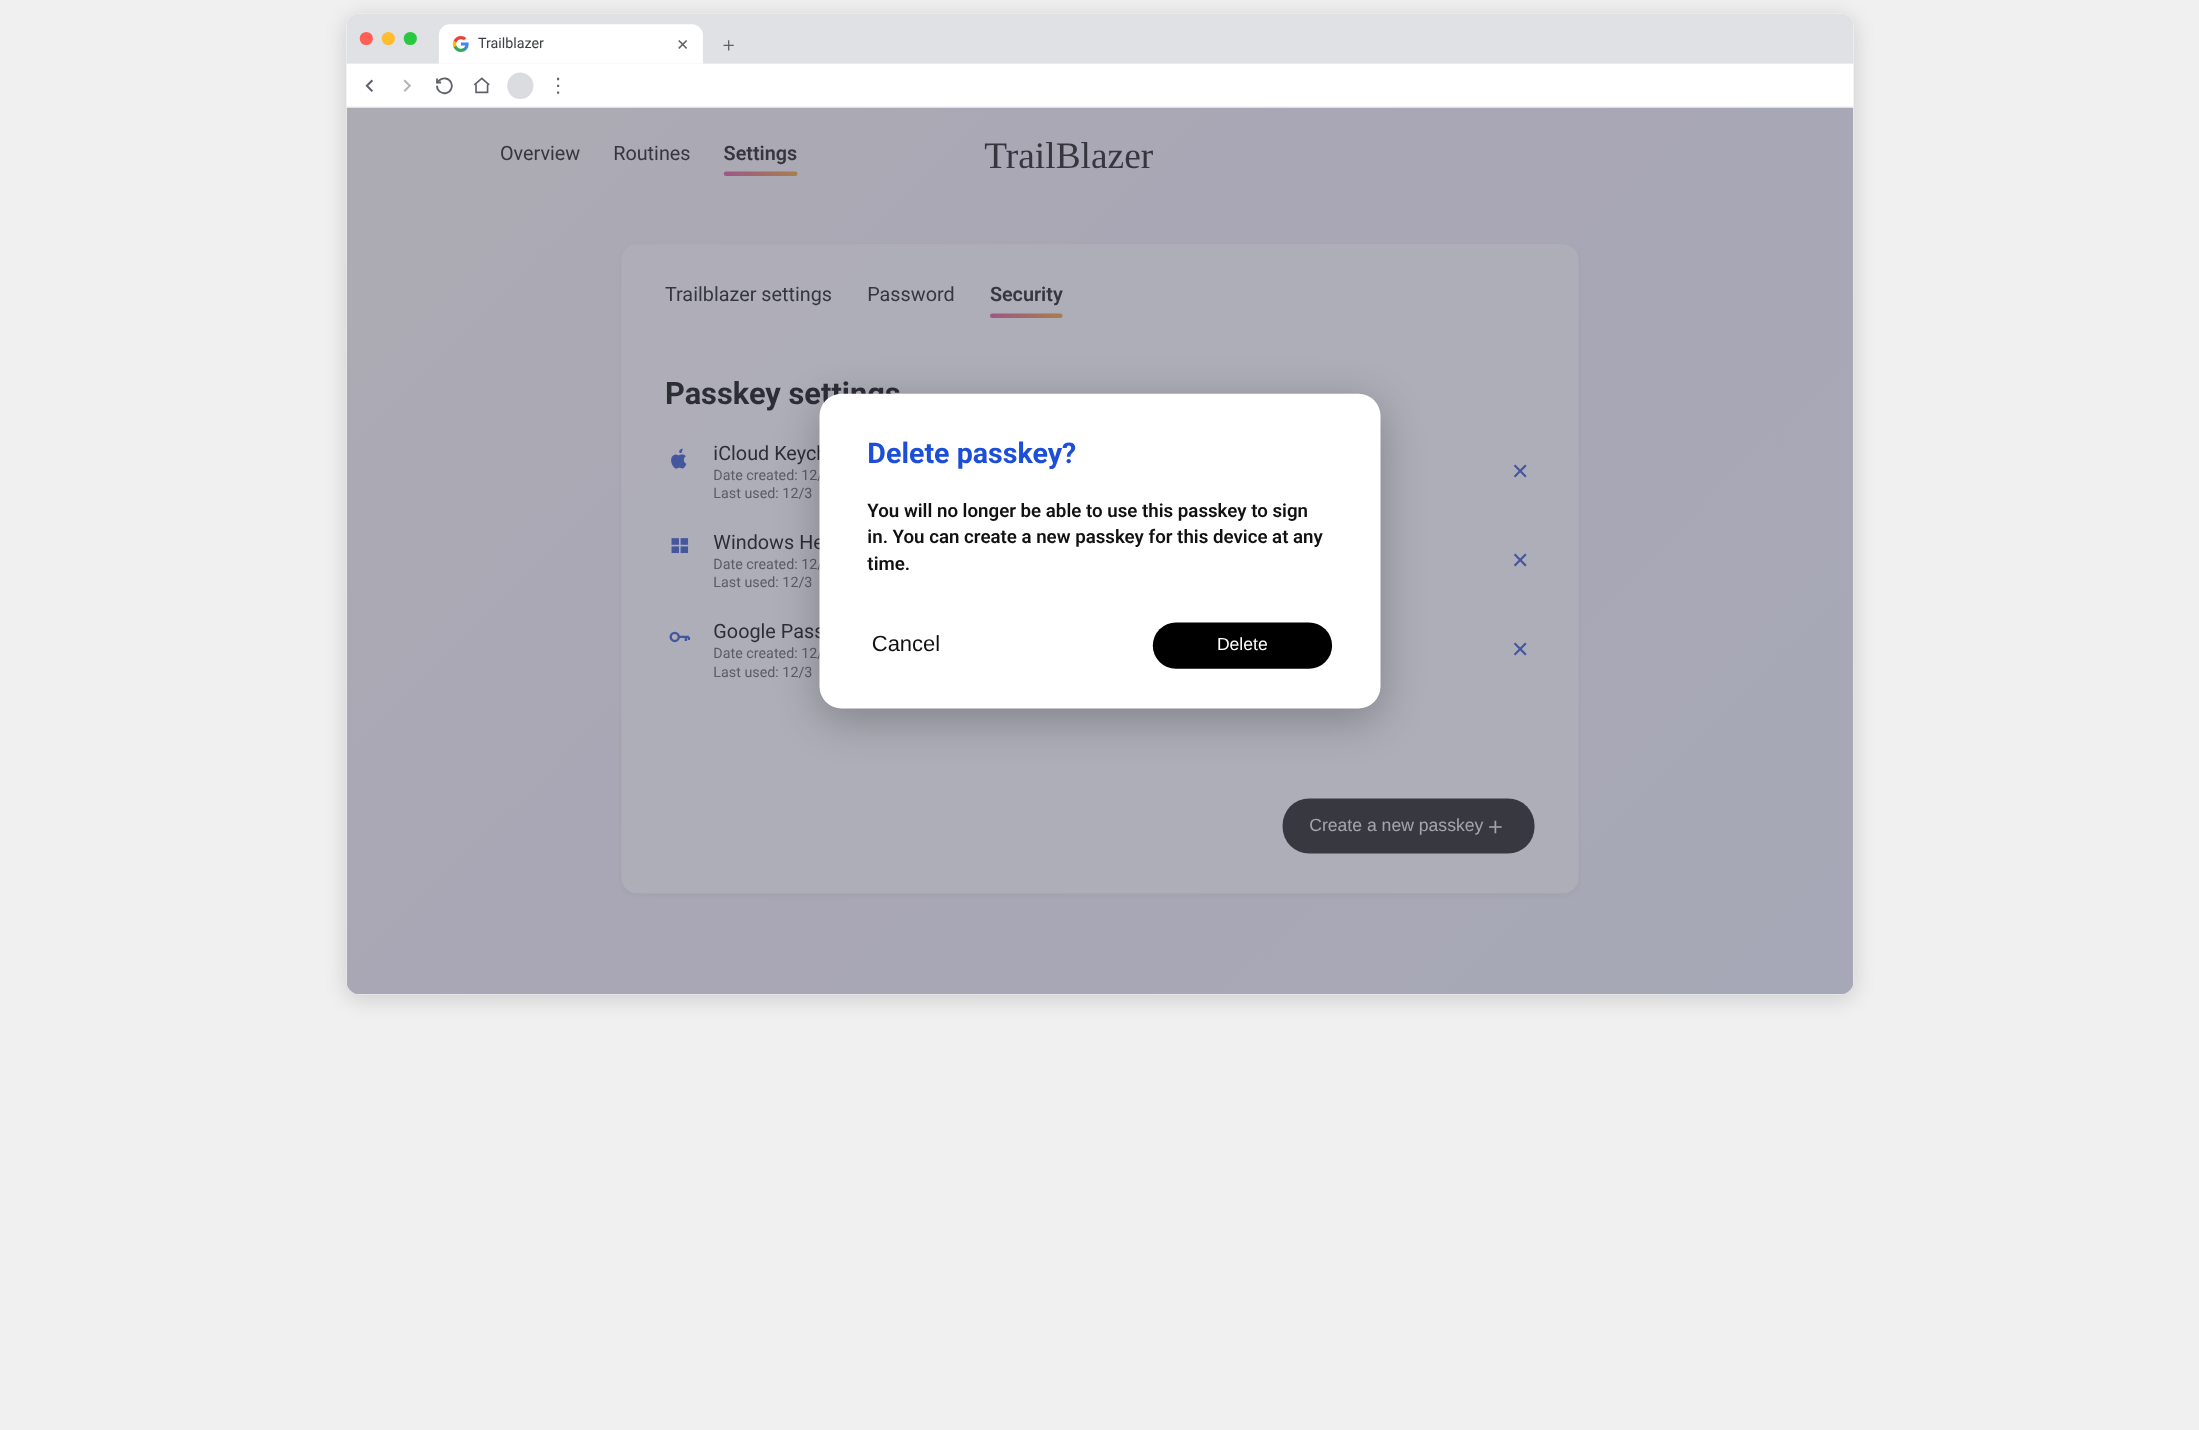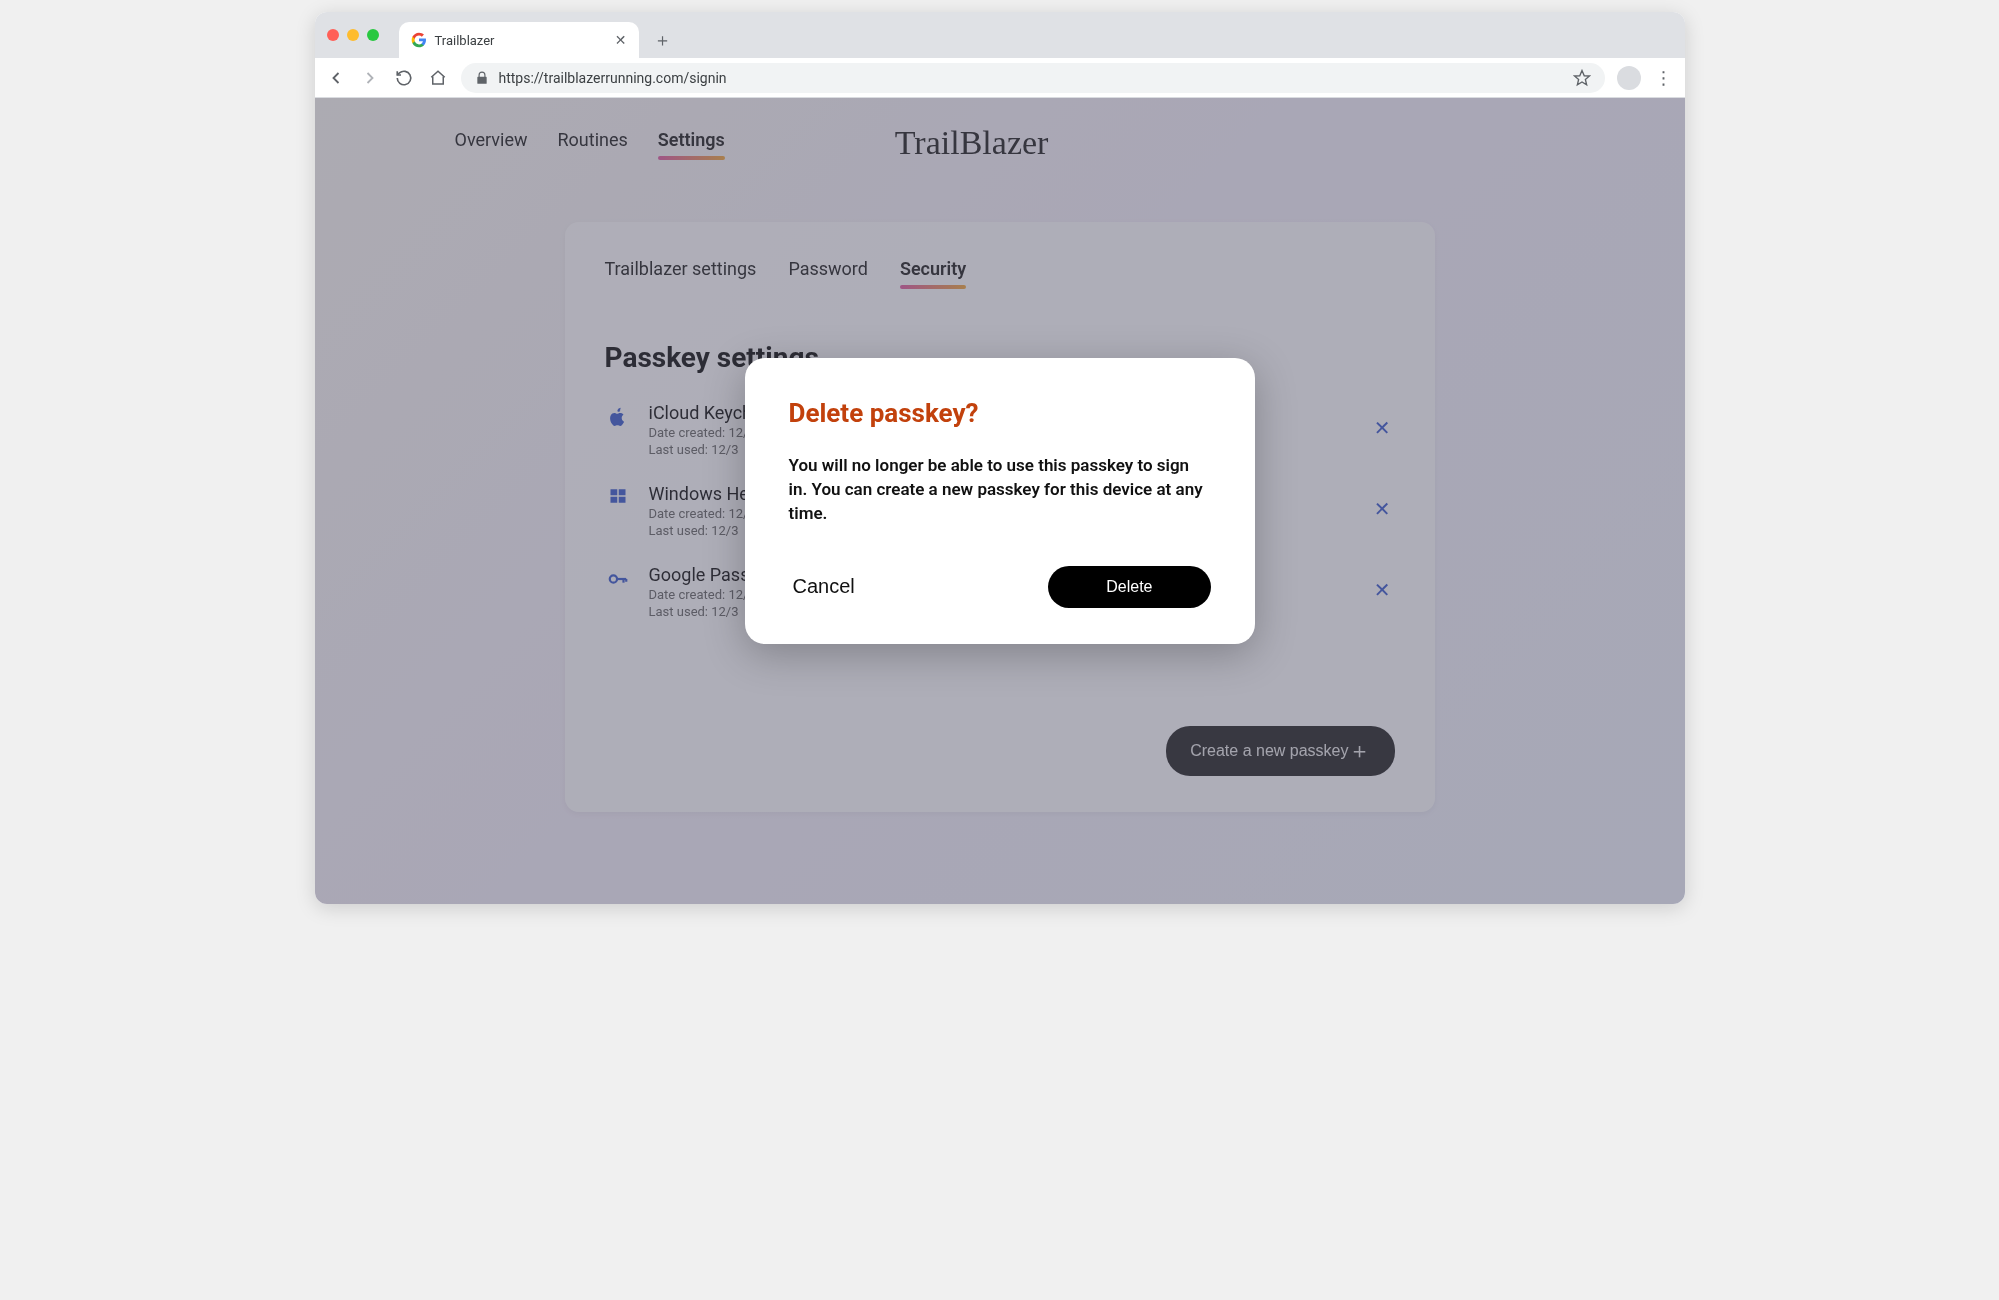--- a/index.html
+++ b/index.html
@@ -164,21 +164,21 @@
     display:flex; align-items:flex-start; justify-content:center;
     padding-top: 260px;
   }
   .modal {
     width: 510px;
     background:#fff;
     border-radius: 20px;
     padding: 40px 44px 36px 44px;
     box-shadow: 0 10px 40px rgba(0,0,0,0.25);
   }
-  .modal h2 { font-size:26px; font-weight:700; color:#c2410c; margin-bottom:26px; }
+  .modal h2 { font-size:26px; font-weight:700; color:#1d4ed8; margin-bottom:26px; }
   .modal p { font-size:17px; font-weight:600; color:#111; line-height:1.4; }
   .modal-actions { margin-top:40px; display:flex; align-items:center; justify-content:space-between; }
   .btn-cancel { background:none; border:none; font-size:20px; color:#111; cursor:pointer; padding:10px 4px;}
   .btn-delete { background:#000; color:#fff; border:none; border-radius:22px; padding:12px 58px; font-size:16px; cursor:pointer; }
 
   svg { display:block; }
 </style>
 </head>
 <body>
 
@@ -221,33 +221,20 @@
           <path d="M3 12a9 9 0 1 0 3-6.7L3 8"></path>
           <polyline points="3 3 3 8 8 8"></polyline>
         </svg>
     </span>
     <span class="tb-icon">
       <svg width="18" height="18" viewBox="0 0 24 24" fill="none" stroke="currentColor" stroke-width="2">
           <path d="M3 11 12 3l9 8"></path>
           <path d="M5 10v10h14V10"></path>
         </svg>
     </span>
-    <div class="omnibox">
-      <span class="lock">
-        <svg width="14" height="14" viewBox="0 0 24 24" fill="currentColor">
-            <path d="M6 10V7a6 6 0 1 1 12 0v3h1a1 1 0 0 1 1 1v10a1 1 0 0 1-1 1H5a1 1 0 0 1-1-1V11a1 1 0 0 1 1-1h1zm2 0h8V7a4 4 0 1 0-8 0v3z"></path>
-          </svg>
-      </span>
-      <span>https://trailblazerrunning.com/signin</span>
-      <span class="star">
-        <svg width="18" height="18" viewBox="0 0 24 24" fill="none" stroke="currentColor" stroke-width="1.8">
-            <polygon points="12 2 15 9 22 9.3 16.5 14 18.2 21 12 17.3 5.8 21 7.5 14 2 9.3 9 9"></polygon>
-          </svg>
-      </span>
-    </div>
     <div class="avatar-dot"></div>
     <span class="tb-icon kebab">⋮</span>
   </div>
 
   <div class="page">
 
     <div class="top-nav">
       <span class="nav-item">Overview</span>
       <span class="nav-item">Routines</span>
       <span class="nav-item active">Settings</span>

